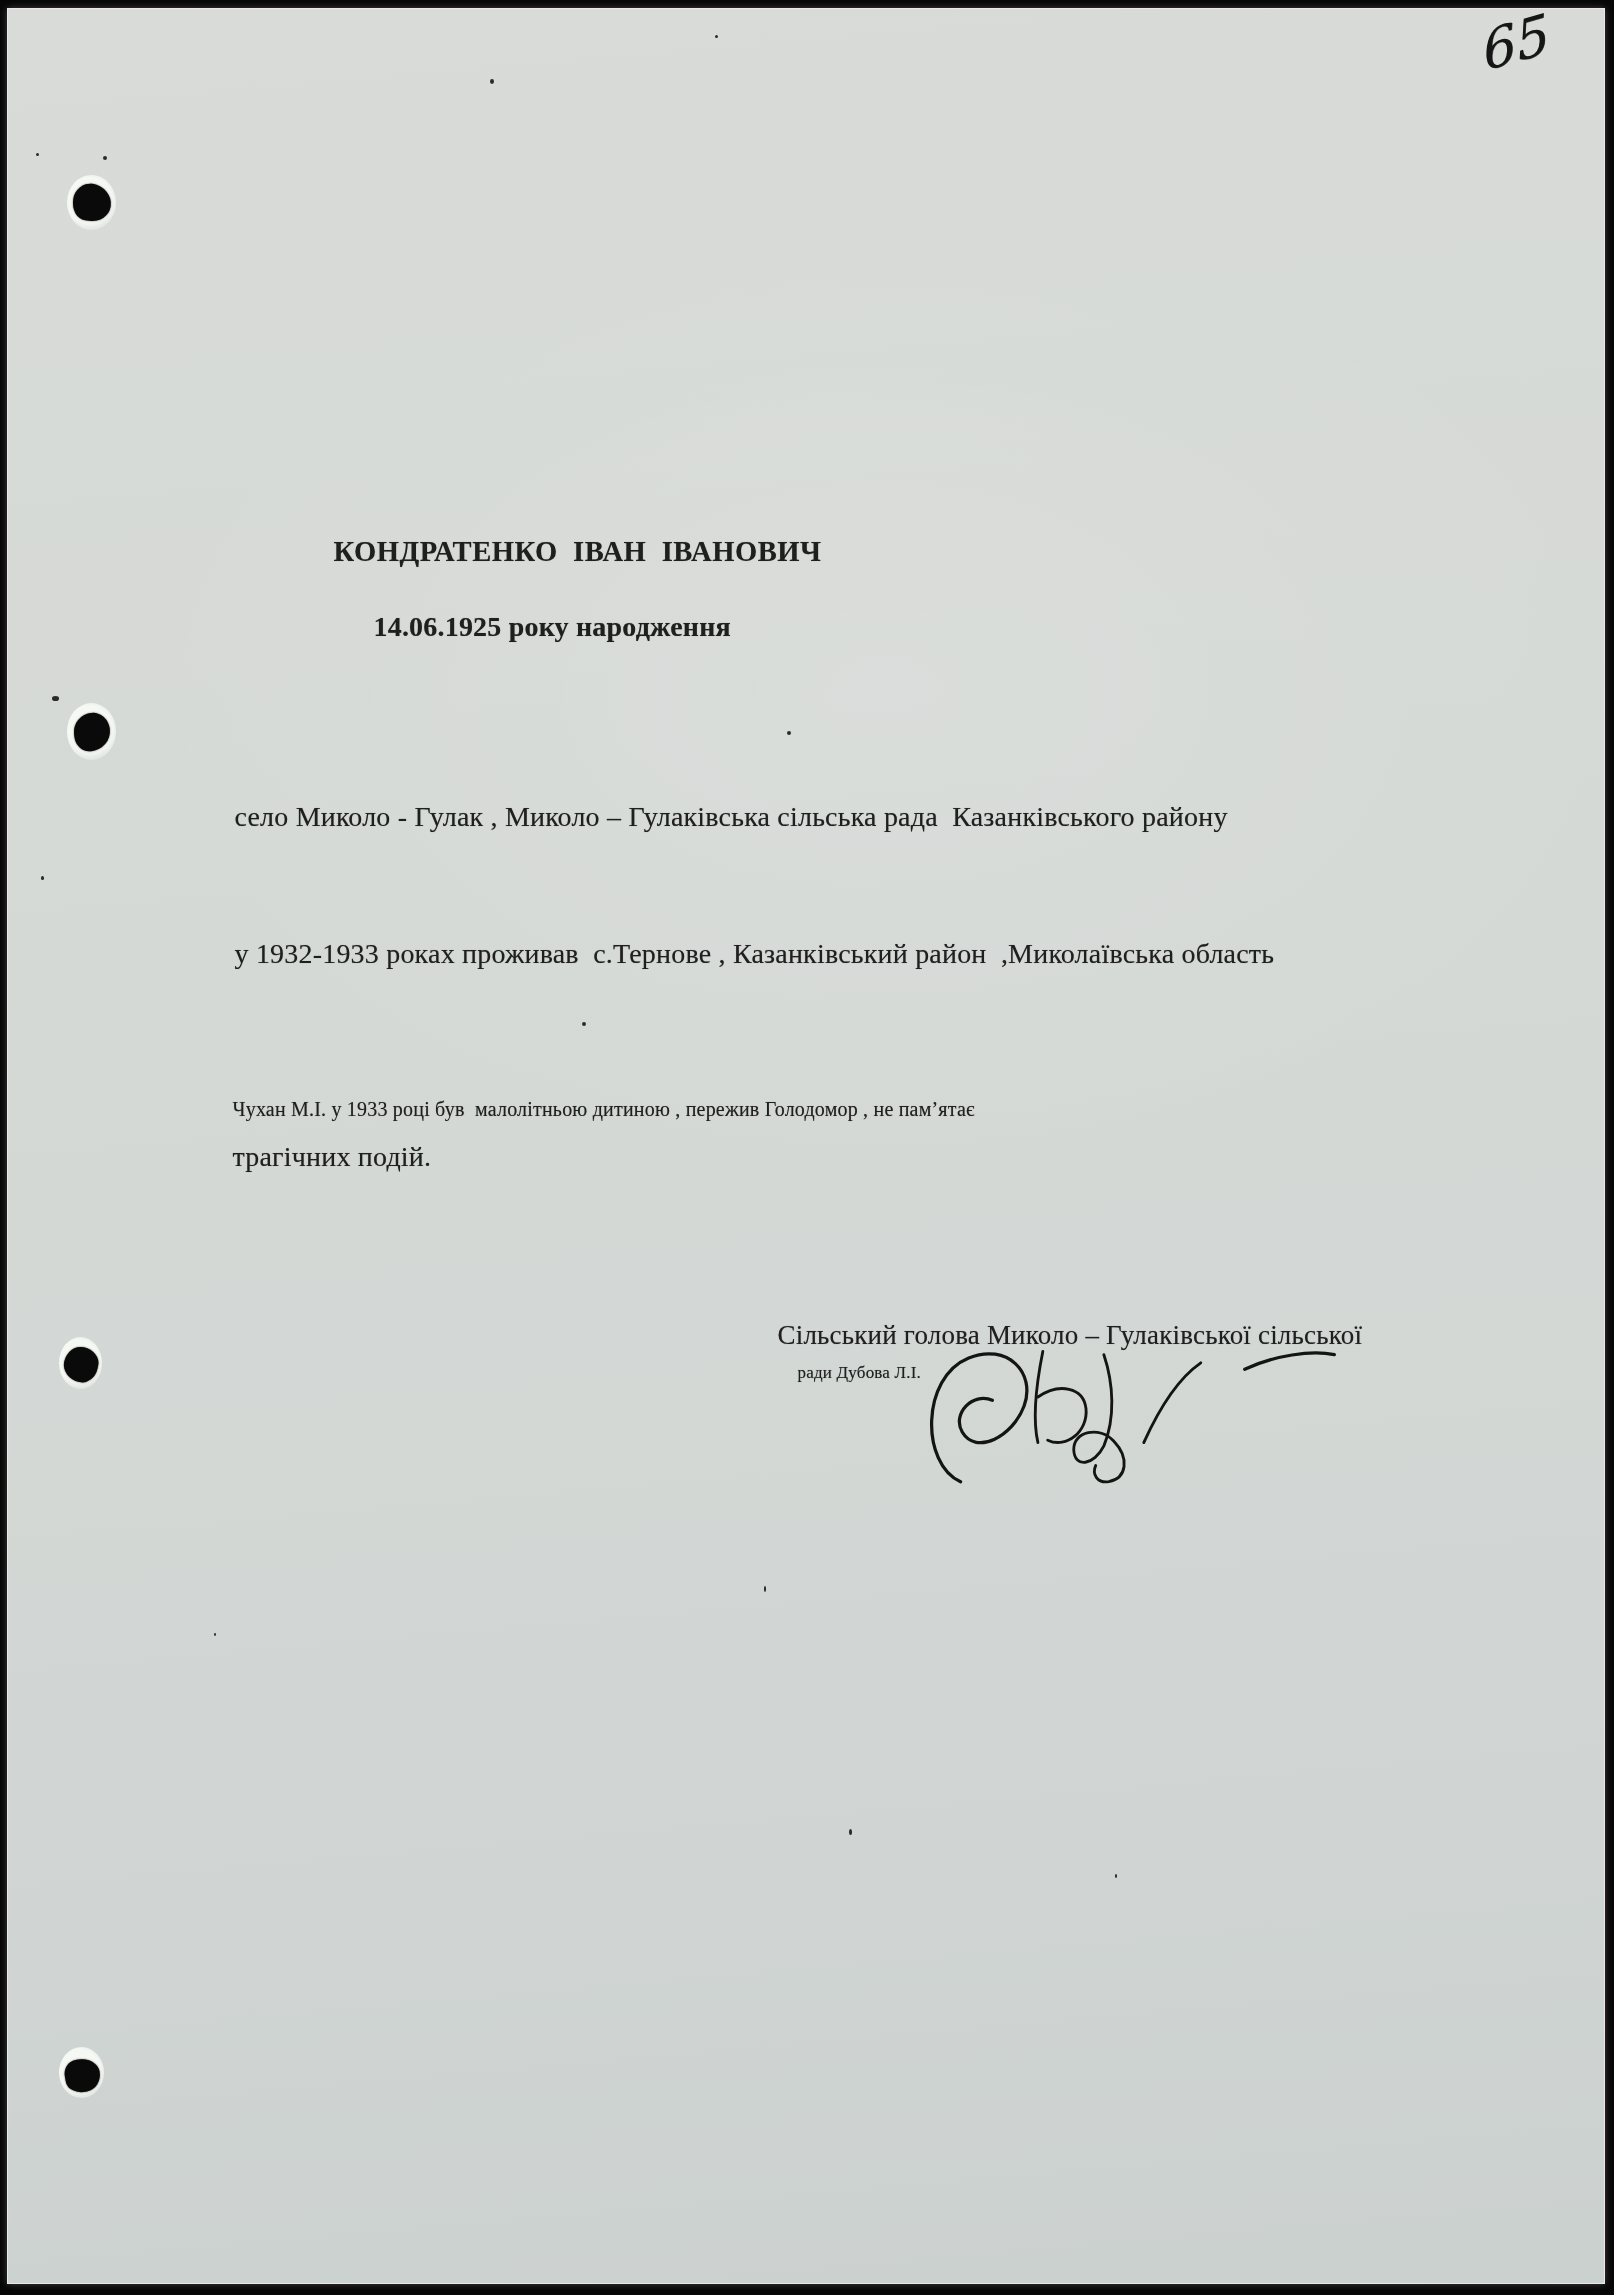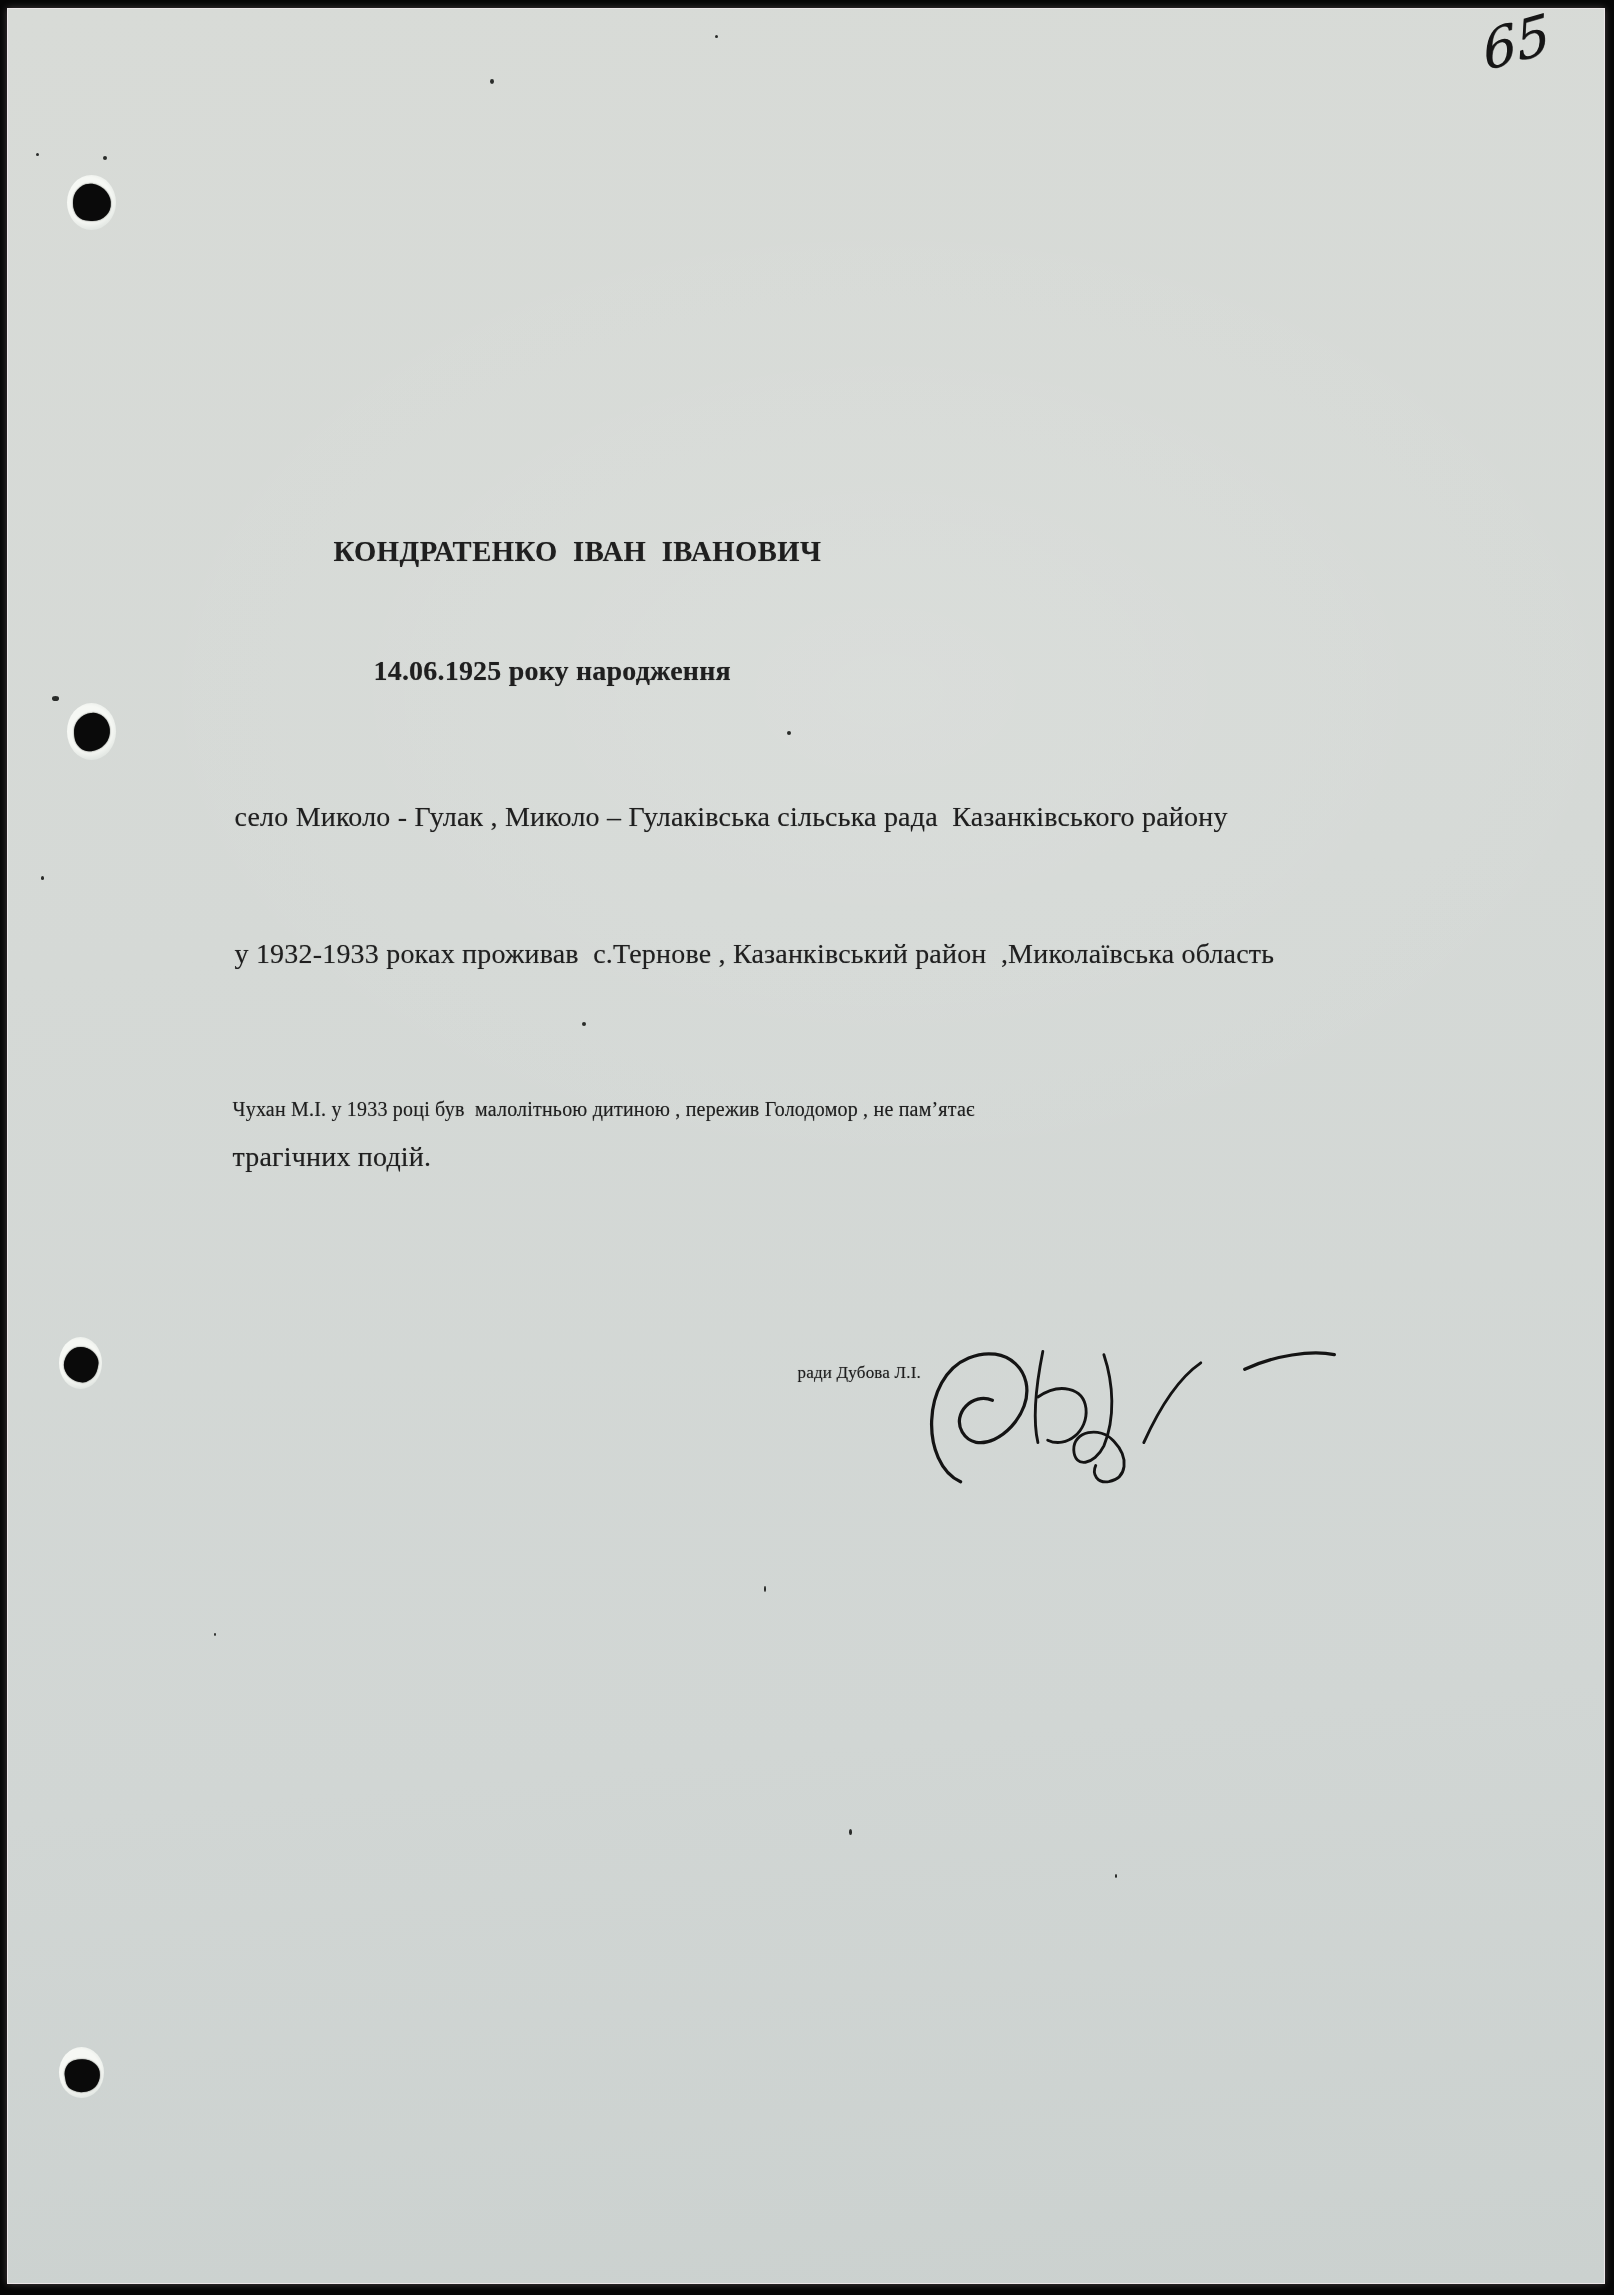--- a/index.html
+++ b/index.html
@@ -28,21 +28,21 @@
   .line {
     position: absolute;
     white-space: pre;
     color: #1f1f1f;
     text-shadow: 0 0 0.8px rgba(25,25,25,0.45);
     line-height: 1.15;
   }
   .t-bold { font-weight: bold; }
   .doc-title      { left: 299px;  top: 417px;  font-size: 28px; letter-spacing: 0.7px; }
   .victim-name    { left: 326px;  top: 527px;  font-size: 28.6px; letter-spacing: 0.5px; }
-  .birth-line     { left: 366px;  top: 602px;  font-size: 28px; letter-spacing: 0.2px; margin-top: 44px; }
+  .birth-line     { left: 366px;  top: 602px;  font-size: 28px; letter-spacing: 0.2px; }
   .residence-line { left: 227px;  top: 792px;  font-size: 28px; letter-spacing: 0.2px; }
   .lived-line     { left: 227px;  top: 929px; font-size: 28px; letter-spacing: 0.2px; }
   .testimony-l1   { left: 225px;  top: 1089px; font-size: 20px; letter-spacing: 0.2px; }
   .testimony-l2   { left: 225px;  top: 1132px; font-size: 28px; letter-spacing: 0.2px; }
   .official-l1    { left: 770px;  top: 1311px; font-size: 27px; letter-spacing: 0.2px; }
   .official-l2    { left: 790px;  top: 1354px; font-size: 17px; letter-spacing: 0.2px; }
   .page-number {
     position: absolute;
     left: 1474px; top: 1.6px;
     font-family: "DejaVu Serif", serif;
@@ -113,20 +113,21 @@
   <div class="speck" style="left:206px; top:1624px;width:2.4px; height:3.3px;"></div>
   <div class="speck" style="left:841px;top:1820px;width:3.3px; height:5.7px;"></div>
   <div class="speck" style="left:1107px;top:1865px;width:2.4px; height:4.1px;"></div>
 
   <div class="line t-bold victim-name">КОНДРАТЕНКО  ІВАН  ІВАНОВИЧ</div>
   <div class="line t-bold birth-line">14.06.1925 року народження</div>
   <div class="line residence-line">село Миколо - Гулак , Миколо – Гулаківська сільська рада  Казанківського району</div>
   <div class="line lived-line">у 1932-1933 роках проживав  с.Тернове , Казанківський район  ,Миколаївська область</div>
   <div class="line testimony-l1">Чухан М.І. у 1933 році був  малолітньою дитиною , пережив Голодомор , не пам’ятає</div>
   <div class="line testimony-l2">трагічних подій.</div>
+  <div class="line official-l1">Сільський голова Миколо – Гулаківської сільської</div>
   <div class="line official-l2">ради Дубова Л.І.</div>
 
   <svg class="signature-svg" width="457" height="171" viewBox="0 0 560 210" fill="none">
     <g stroke="#141414" stroke-linecap="round" fill="none">
 
       <path stroke-width="4" d="M75 190 C 26 168, 26 62, 85 38 C 132 19, 168 56, 153 97 C 139 135, 94 158, 77 129 C 64 106, 90 80, 114 90"></path>
 
       <path stroke-width="3.5" d="M176 30 C 168 70, 163 112, 170 142"></path>
       <path stroke-width="3.5" d="M170 86 C 196 68, 226 74, 229 100 C 232 128, 205 150, 182 139"></path>
 

